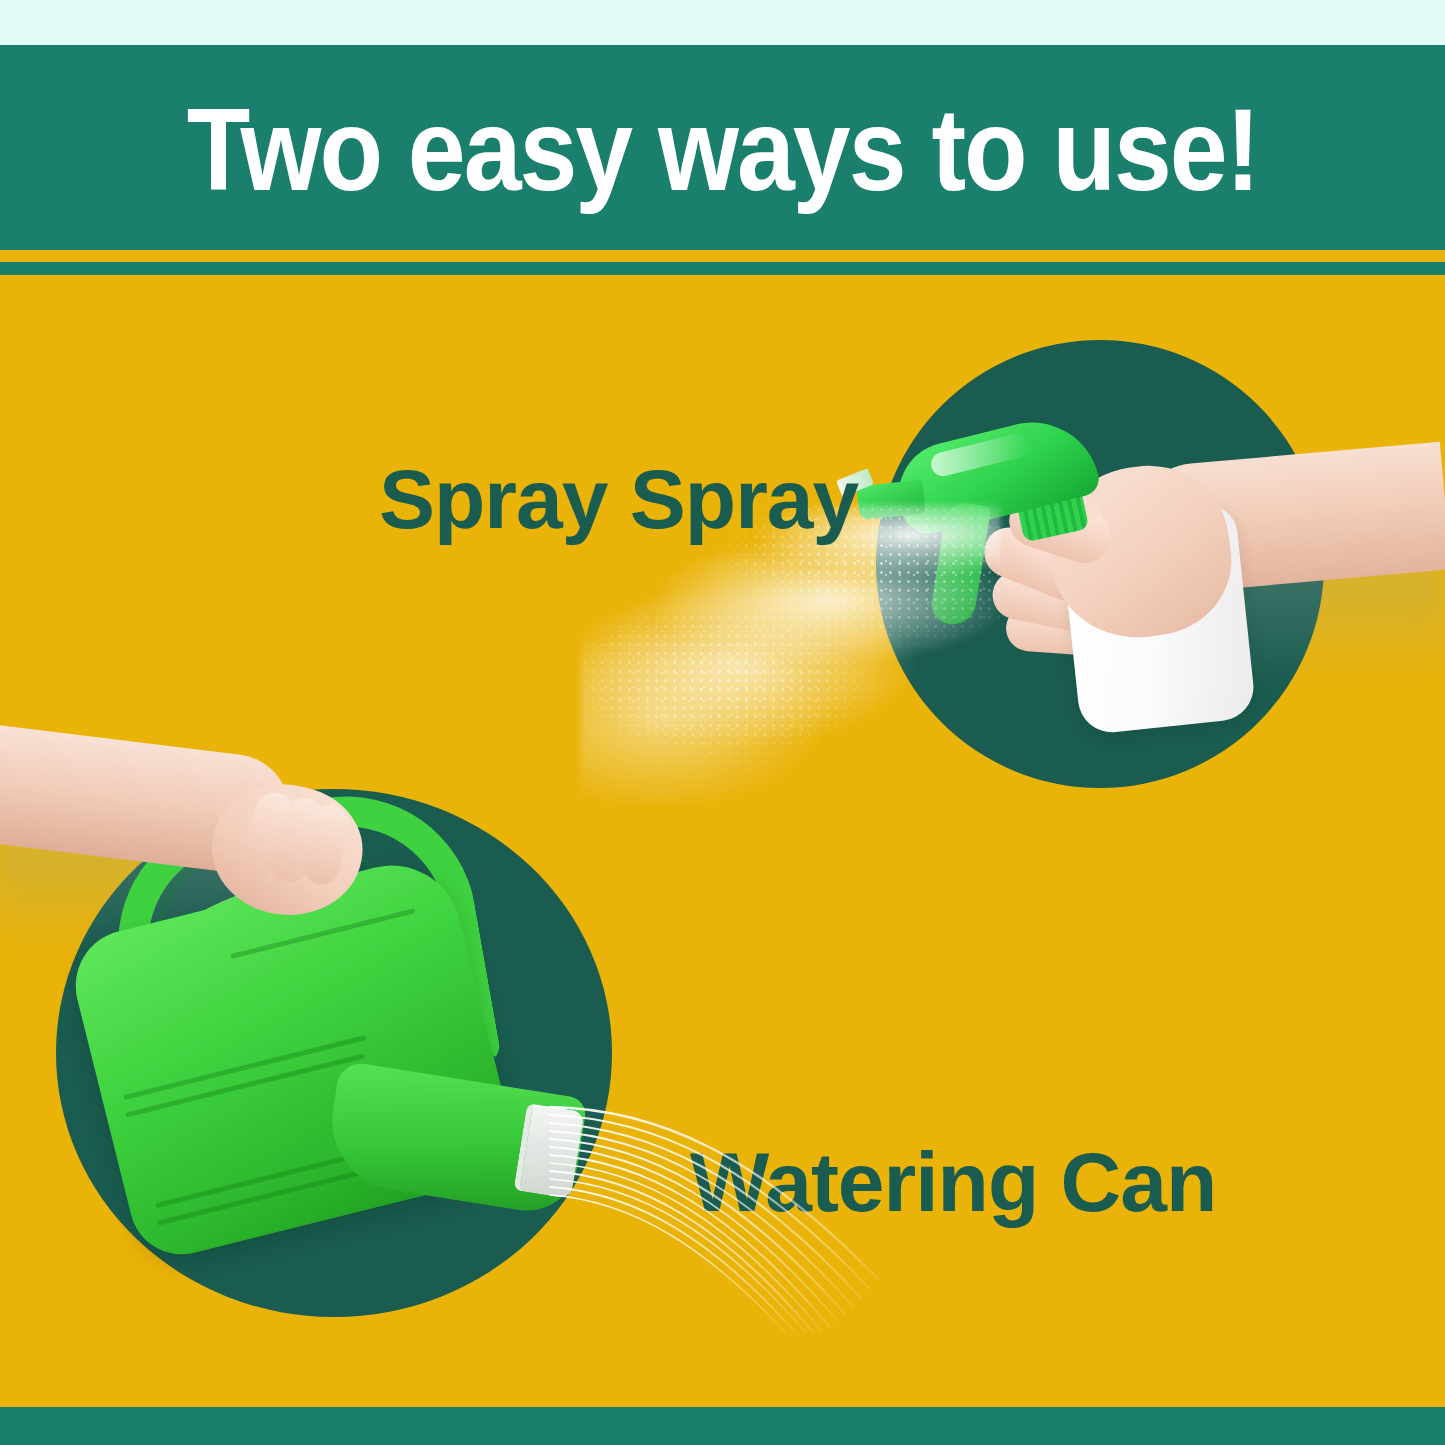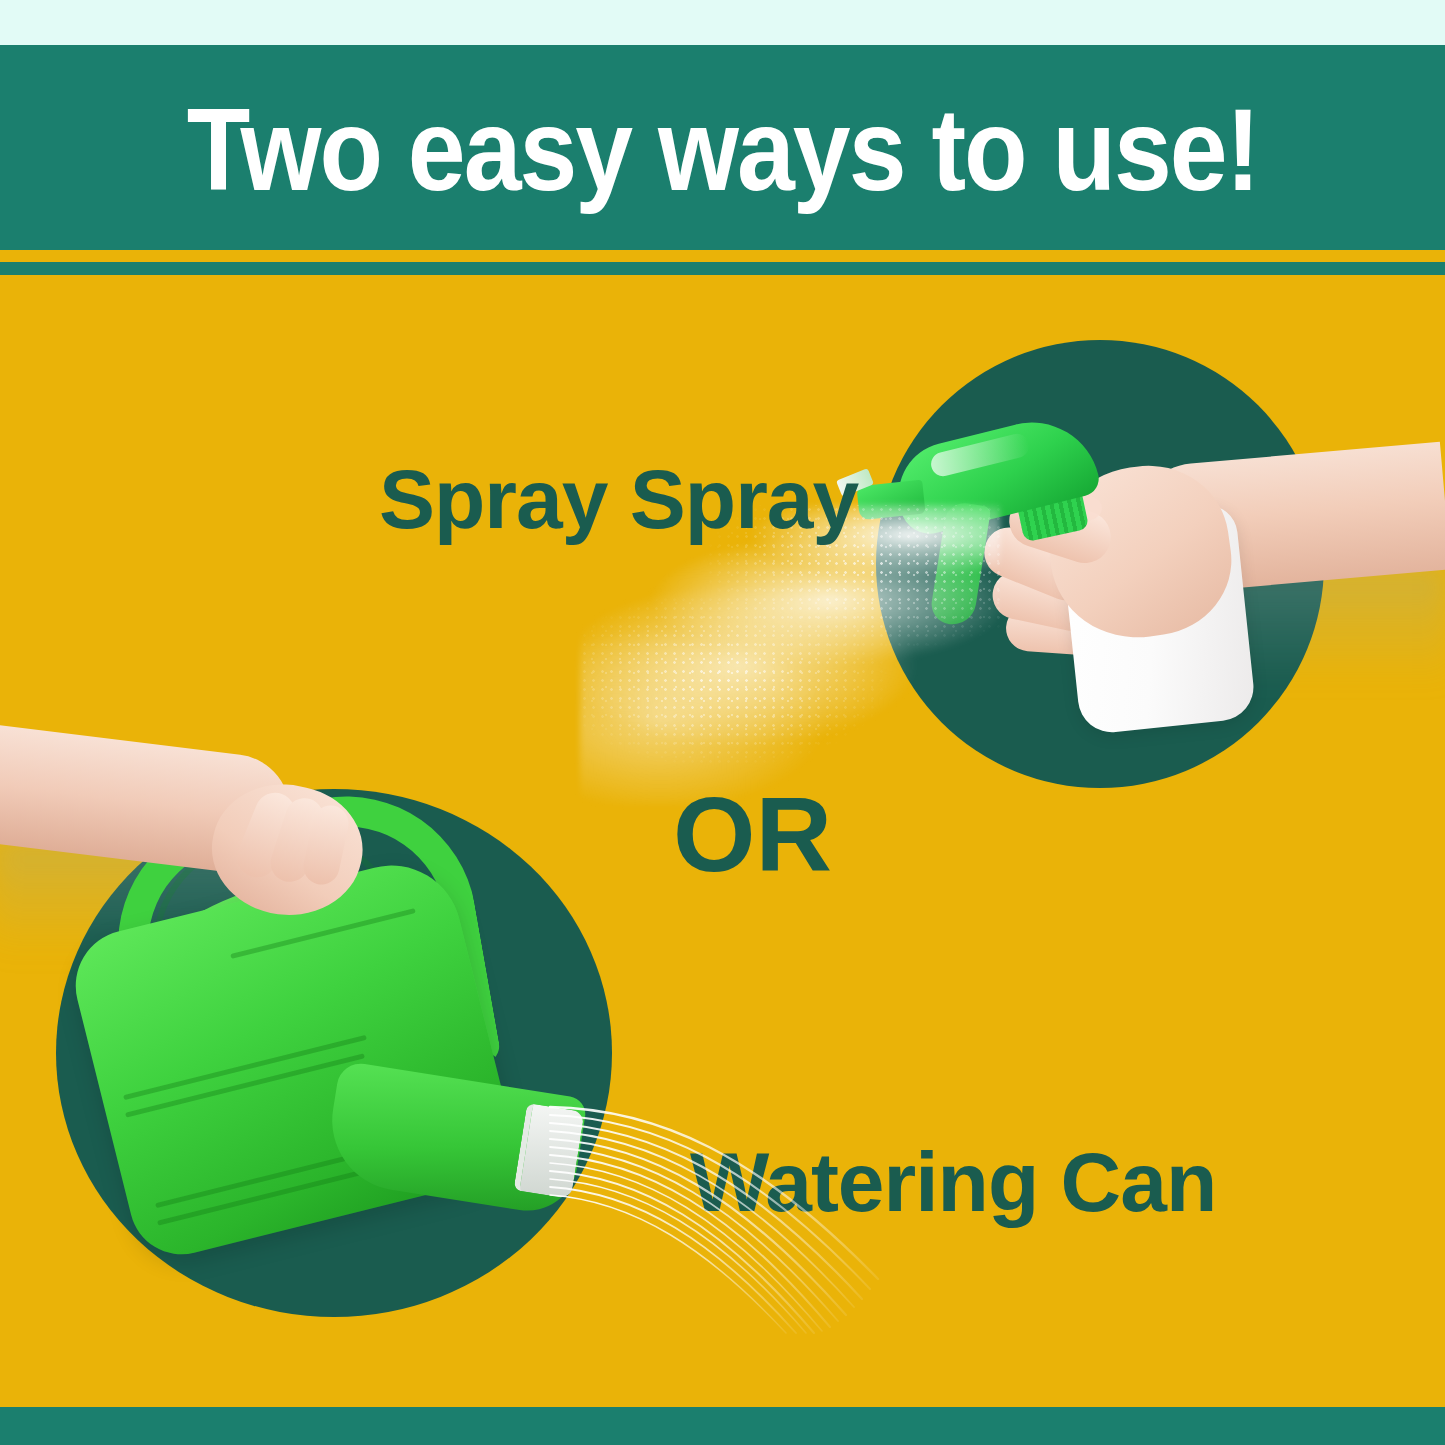--- a/index.html
+++ b/index.html
@@ -303,21 +303,20 @@
     <div class="nozzle-tip"></div>
 
     <div class="mist">
       <div class="mist-cone"></div>
       <div class="mist-speck"></div>
     </div>
   </div>
 
   <div class="label label-leaf-spray">Spray Spray</div>
 
-  <div class="label label-or">OR</div>
 
   <div class="label label-watering">Watering Can</div>
 
   <div class="disc disc-can"></div>
 
   <div class="can-scene">
 
     <div class="arm-left-shadow"></div>
 
     <div class="handle-outer"></div>

